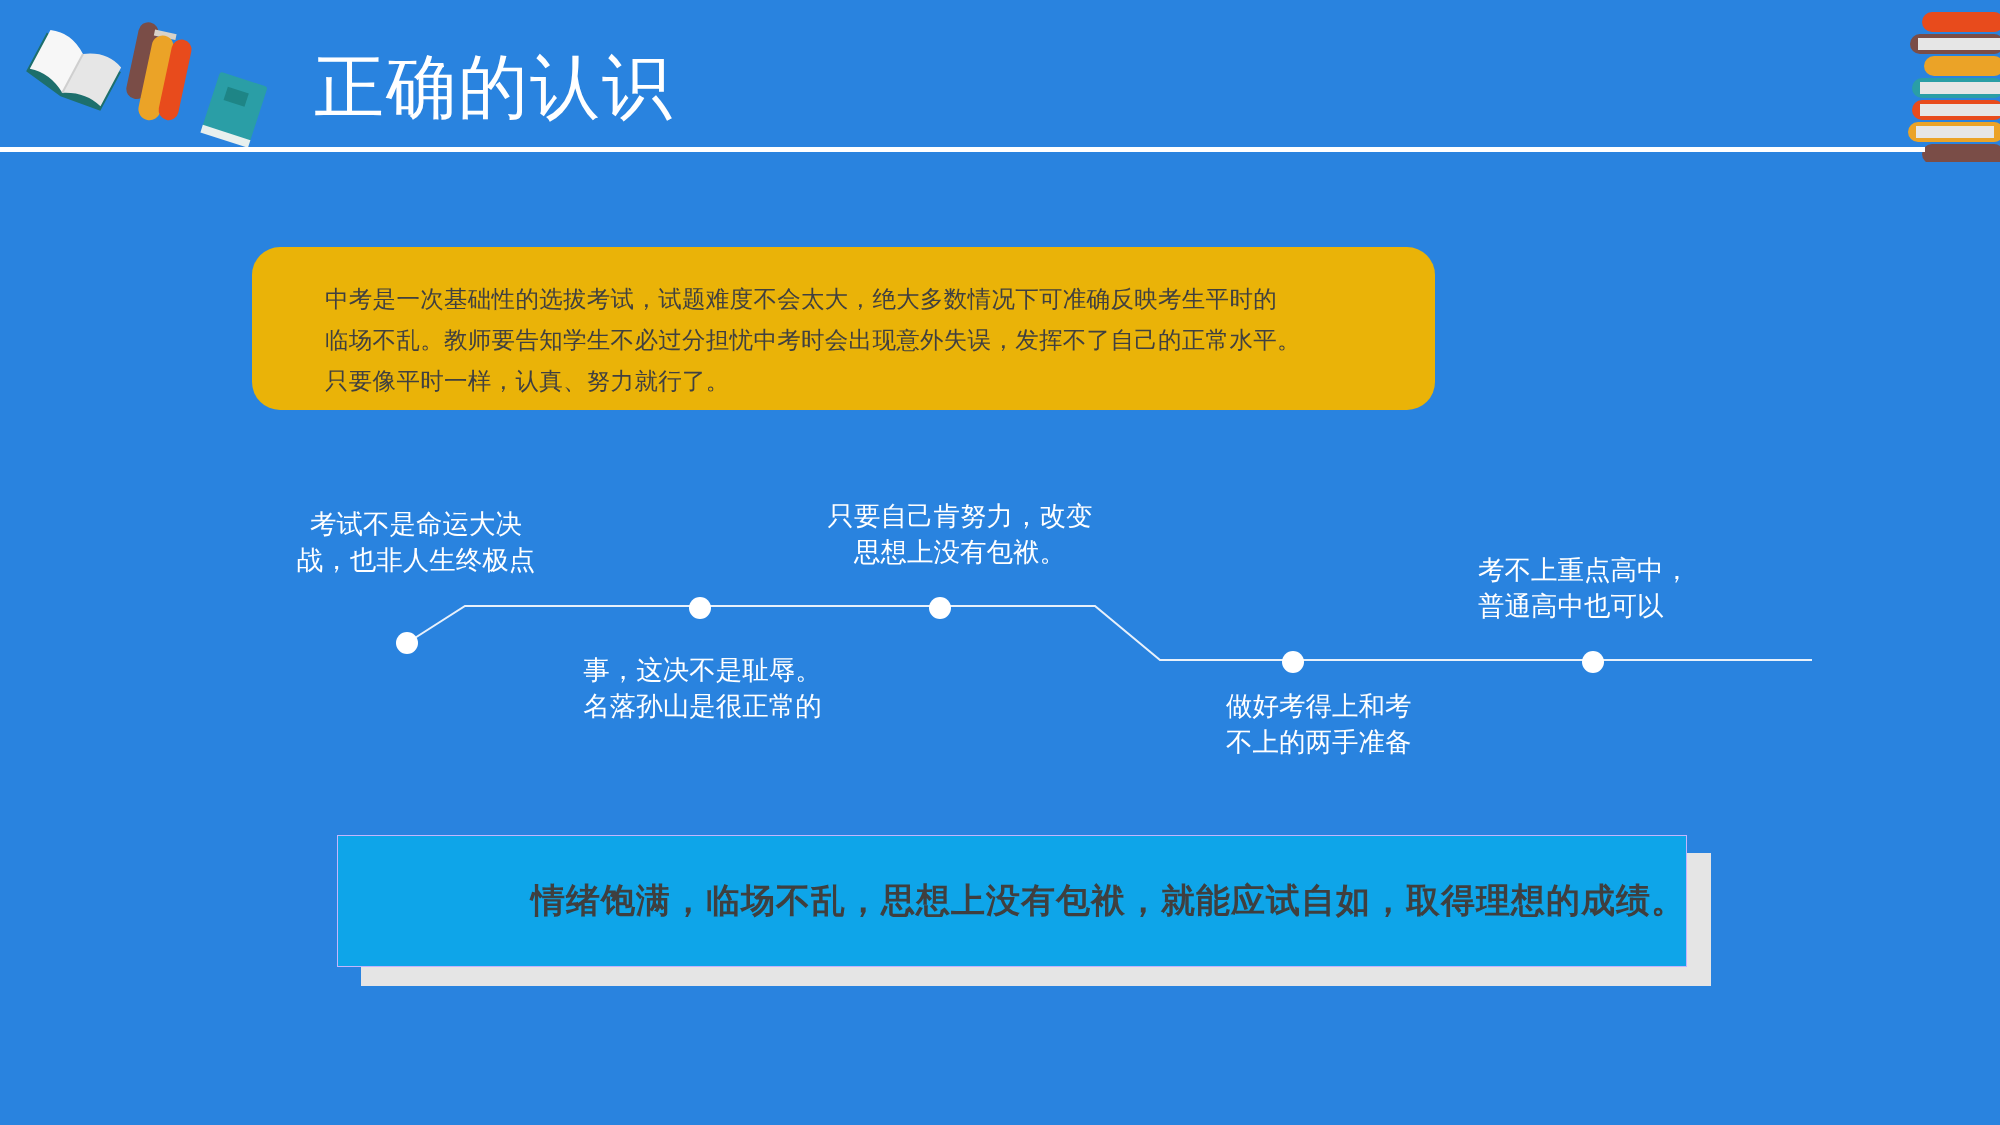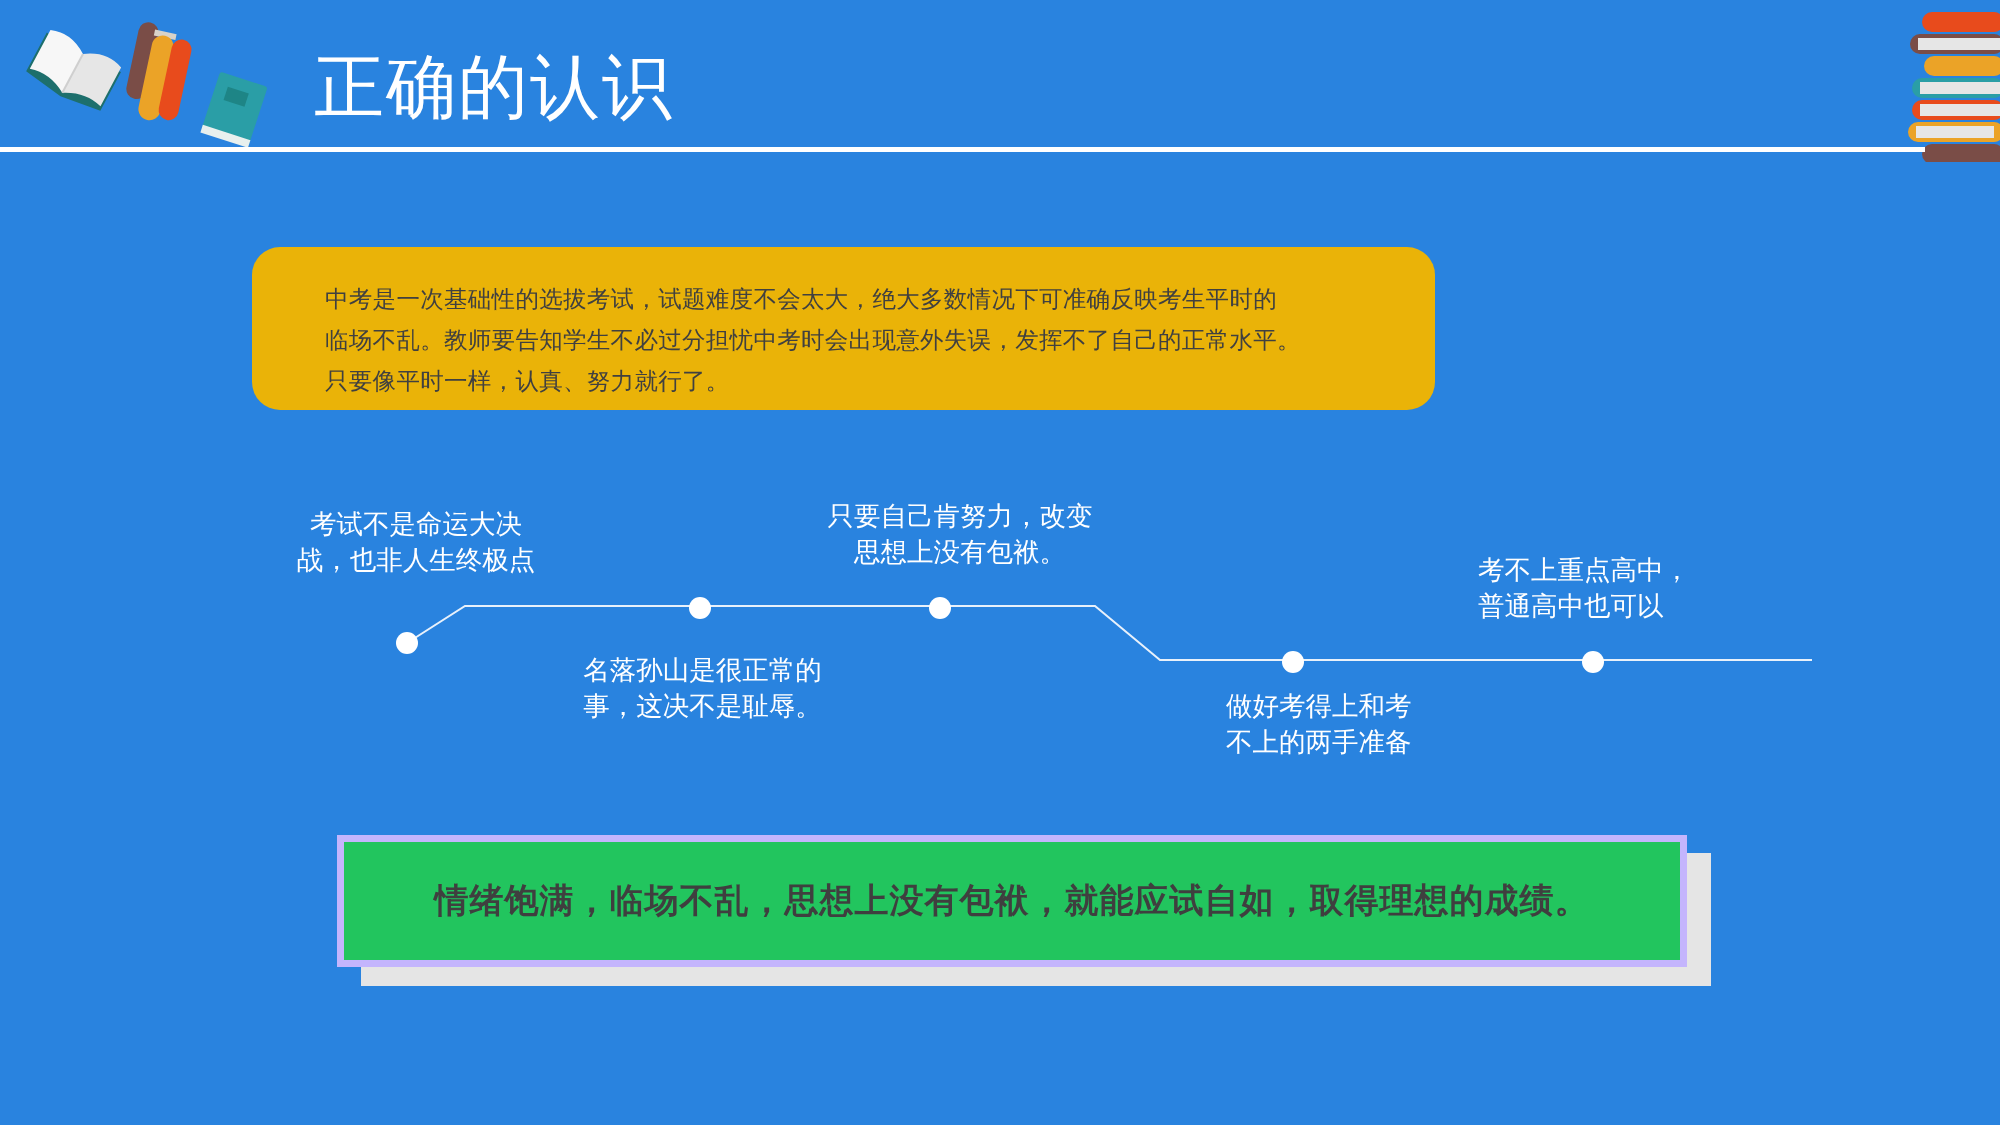--- a/index.html
+++ b/index.html
@@ -20,22 +20,22 @@
     font-size:23.5px; line-height:41px; color:#404040; letter-spacing:0.3px;
   }
   .intro-text div { white-space:nowrap; }
   .timeline-svg { left:0; top:0; width:2000px; height:1125px; pointer-events:none; }
   .tl-label { color:#ffffff; font-size:26.5px; line-height:36px; text-align:center; white-space:nowrap; }
   .tl-label div { white-space:nowrap; }
   .tl-dot { position:absolute; width:22px; height:22px; border-radius:50%; background:#ffffff; }
   .shadow-box { left:361px; top:853px; width:1350px; height:133px; background:#e5e5e5; }
   .summary-box {
     left:337px; top:835px; width:1350px; height:132px;
-    background:#22c55e; border:7px solid #c4b5fd; box-sizing:border-box;
-    display:flex; align-items:center; justify-content:center;
+    background:#0ea5e9; border:1px solid #c4b5fd; box-sizing:border-box;
+    display:flex; align-items:center; justify-content:flex-end;
   }
   .summary-text { font-size:34px; font-weight:bold; color:#3f3f3f; white-space:nowrap; letter-spacing:1px; }
 </style>
 </head>
 <body>
 
 <svg class="abs" style="left:25px;top:22px;" width="100" height="95" viewBox="0 0 100 95">
   <g transform="rotate(28 50 47)">
     <path d="M8 28 L50 34 L92 28 L92 72 L50 78 L8 72 Z" fill="#1d6f6c"></path>
     <path d="M10 24 Q30 16 50 30 L50 74 Q30 62 10 68 Z" fill="#f7f7f7"></path>
@@ -92,22 +92,22 @@
 <div class="tl-dot" style="left:689px;top:597px;"></div>
 <div class="tl-dot" style="left:929px;top:597px;"></div>
 <div class="tl-dot" style="left:1282px;top:651px;"></div>
 <div class="tl-dot" style="left:1582px;top:651px;"></div>
 
 <div class="abs tl-label" style="left:276px;top:506px;width:280px;">
   <div>考试不是命运大决</div>
   <div>战，也非人生终极点</div>
 </div>
 <div class="abs tl-label" style="left:560px;top:652px;width:285px;">
+  <div>事，这决不是耻辱。</div>
   <div>名落孙山是很正常的</div>
-  <div>事，这决不是耻辱。</div>
 </div>
 <div class="abs tl-label" style="left:805px;top:498px;width:310px;">
   <div>只要自己肯努力，改变</div>
   <div>思想上没有包袱。</div>
 </div>
 <div class="abs tl-label" style="left:1186px;top:688px;width:220px;text-align:left;margin-left:40px;">
   <div>做好考得上和考</div>
   <div>不上的两手准备</div>
 </div>
 <div class="abs tl-label" style="left:1478px;top:552px;width:250px;text-align:left;">

